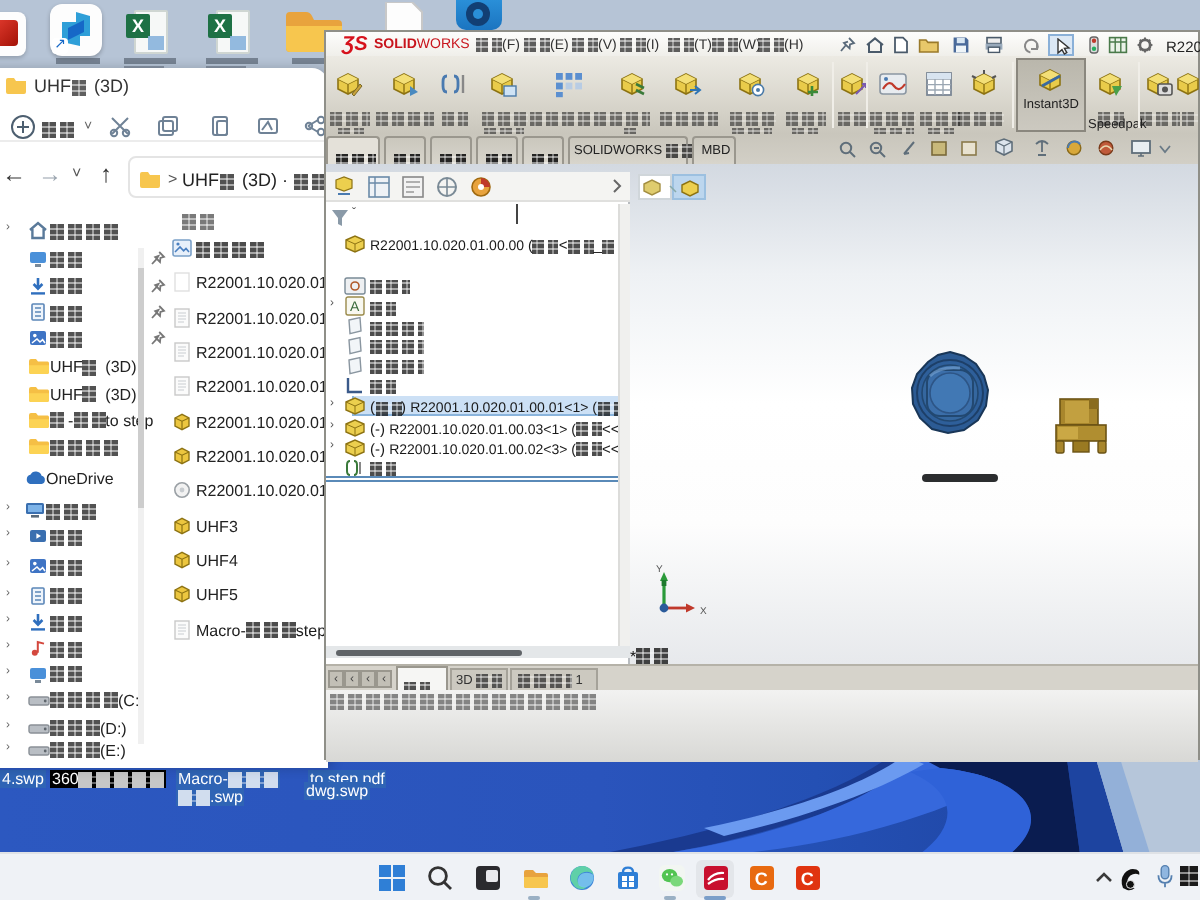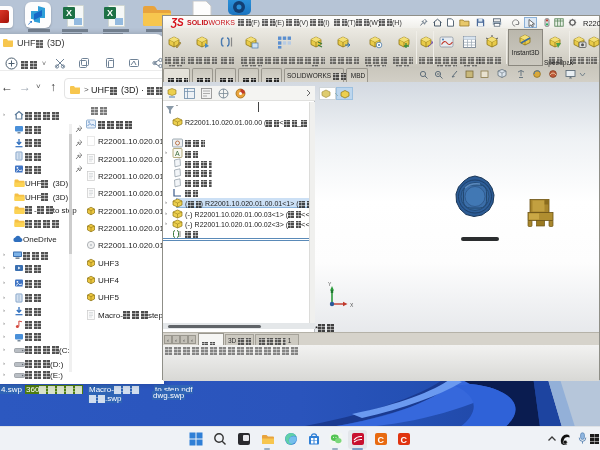--- a/index.html
+++ b/index.html
@@ -80,21 +80,21 @@
 
 <div class="ab" style="left:28px;top:29px;width:22px;height:3px;background:rgba(30,40,55,.42)"></div>
 <div class="ab" style="left:62px;top:29px;width:26px;height:3px;background:rgba(30,40,55,.42)"></div>
 <div class="ab" style="left:62px;top:33px;width:20px;height:2px;background:rgba(30,40,55,.32)"></div>
 <div class="ab" style="left:103px;top:29px;width:26px;height:3px;background:rgba(30,40,55,.42)"></div>
 <div class="ab" style="left:103px;top:33px;width:20px;height:2px;background:rgba(30,40,55,.32)"></div>
 <div class="ab" style="left:146px;top:29px;width:22px;height:3px;background:rgba(30,40,55,.42)"></div>
 
 <div class="ab" style="left:0;top:384px;width:330px;height:18px;font-size:8px;color:#fff">
 <span class="ab" style="left:0;top:1px;background:#2f64b5;padding:0 1px">4.swp</span>
-<span class="ab" style="left:25px;top:1px;background:#4d7c0f;padding:0 1px">360<span class="z" style="width:43px;color:#fff"></span></span>
+<span class="ab" style="left:25px;top:1px;background:#000000;padding:0 1px">360<span class="z" style="width:43px;color:#fff"></span></span>
 <span class="ab" style="left:88px;top:1px;background:#2f64b5;padding:0 1px">Macro-<span class="z" style="width:25px;color:#fff"></span></span>
 <span class="ab" style="left:88px;top:10px;background:#2f64b5;padding:0 1px"><span class="z" style="width:16px;color:#fff"></span>.swp</span>
 <span class="ab" style="left:154px;top:1px;background:#2f64b5;padding:0 1px">to step pdf</span>
 <span class="ab" style="left:152px;top:7px;background:#2f64b5;padding:0 1px">dwg.swp</span>
 </div>
 
 <div id="exp" class="ab" style="left:-20px;top:34px;width:184px;height:350px;background:#fff;border-radius:0 8px 0 0;box-shadow:2px 0 6px rgba(0,0,0,.2);font-size:8px;color:#1b1b1b">
 
  <div class="ab" style="left:20px;top:2px;width:164px;height:14px">
   <svg class="ab" style="left:2px;top:1px" width="12" height="11">

